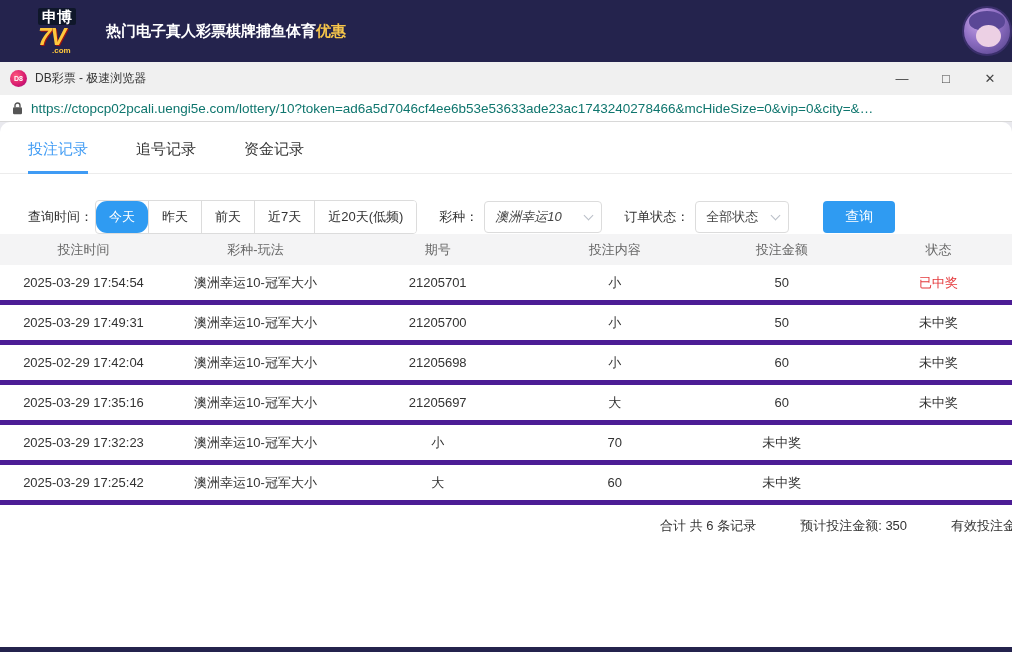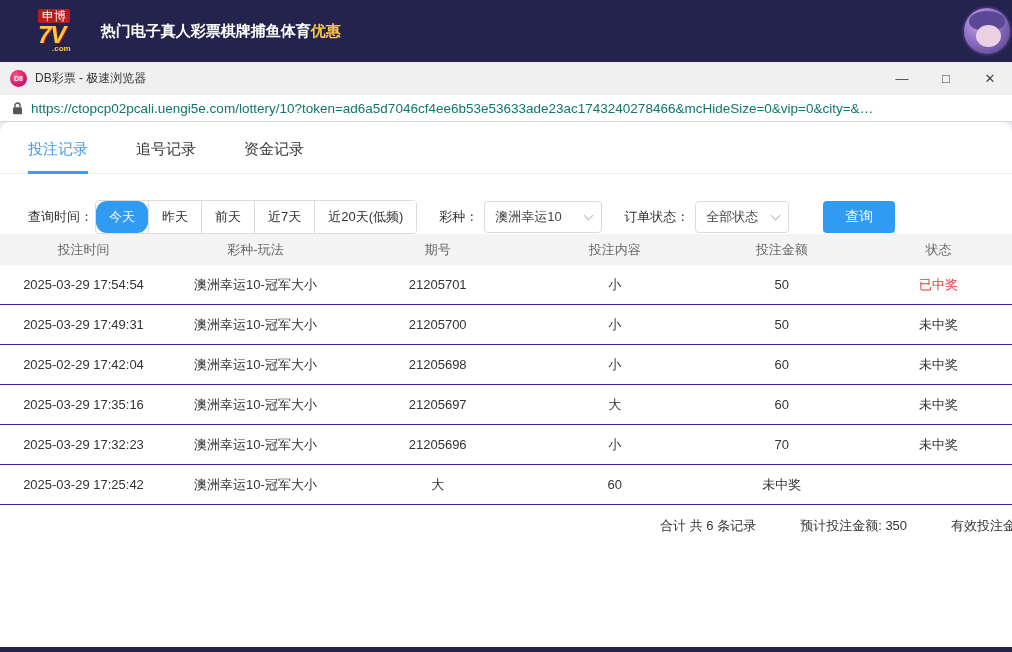--- a/index.html
+++ b/index.html
@@ -2,21 +2,21 @@
 <html><head>
 <meta charset="utf-8">
 <style>
   *{margin:0;padding:0;box-sizing:border-box;}
   html,body{width:1012px;height:652px;overflow:hidden;}
   body{font-family:"Liberation Sans","DejaVu Sans",sans-serif;background:#fff;position:relative;}
 
   
   .top-nav{height:62px;background:#24234d;display:flex;align-items:center;padding-left:38px;position:relative;}
   .logo{display:flex;flex-direction:column;align-items:flex-start;line-height:1;margin-right:30px;cursor:pointer;}
-  .logo-tag{background:#b91c1c;color:#fff;font-size:12px;padding:1px 4px;border-radius:2px;font-weight:normal;}
+  .logo-tag{background:#0f172a;color:#fff;font-size:15px;padding:1px 4px;border-radius:2px;font-weight:bold;}
   .logo-main{color:#ffc83d;font-weight:bold;font-style:italic;font-size:24px;letter-spacing:-1px;text-shadow:1px 1px 0 #a01410;}
   .logo-sub{color:#ffc83d;font-size:8px;font-weight:bold;margin-left:14px;margin-top:-2px;}
   .nav-items{display:flex;font-size:15px;font-weight:bold;color:#fff;}
   .nav-item{cursor:pointer;white-space:nowrap;}
   .nav-item.gold{color:#f7c64a;}
   .avatar{position:absolute;right:0;top:6px;width:50px;height:50px;border-radius:50%;
     background:radial-gradient(circle at 35% 30%, #c9a7e8 0%, #8f6fc4 45%, #4d3d84 100%);
     border:2px solid #3a2f6b;overflow:hidden;cursor:pointer;}
   .avatar::before{content:"";position:absolute;left:5px;top:3px;width:36px;height:20px;border-radius:50% 50% 45% 45%;background:#5a4796;}
   .avatar::after{content:"";position:absolute;left:12px;top:17px;width:25px;height:22px;border-radius:50%;background:#ecd0e4;}
@@ -46,30 +46,30 @@
 
   .filters{display:flex;align-items:center;margin:26px 28px 0;font-size:13px;color:#333;}
   .flabel{white-space:nowrap;}
   .ml{margin-left:22px;}
   .seg{display:flex;border:1px solid #dcdcdc;border-radius:4px;overflow:hidden;margin-left:2px;}
   .seg-btn{padding:0 13px;height:32px;line-height:32px;background:#fff;border-left:1px solid #dcdcdc;cursor:pointer;color:#333;white-space:nowrap;}
   .seg-btn:first-child{border-left:none;border-radius:11px;}
   .seg-btn.active{background:#2f9bf2;color:#fff;}
   .select{display:flex;align-items:center;justify-content:space-between;border:1px solid #dcdcdc;border-radius:4px;height:32px;
     padding:0 9px 0 10px;margin-left:6px;cursor:pointer;color:#444;background:#fff;}
-  .select.w-lottery{width:118px;}
+  .select.w-lottery{width:118px;font-style:italic;}
   .select.w-status{width:94px;}
   .chev{width:7px;height:7px;border-right:1.5px solid #b9bec7;border-bottom:1.5px solid #b9bec7;transform:rotate(45deg);margin-top:-4px;}
   .query-btn{margin-left:34px;width:72px;height:32px;background:#2f9bf2;color:#fff;border:none;border-radius:4px;font-size:14px;cursor:pointer;font-family:inherit;}
 
   
   .table{font-size:13px;}
   .trow{display:grid;grid-template-columns:16.5% 17.5% 18.5% 16.5% 16.5% 14.5%;align-items:center;height:40px;}
   .trow.thead{background:#f4f4f5;color:#666;height:31px;}
-  .tbody .trow{border-bottom:1px solid #4c1d95;color:#333;}
+  .tbody .trow{border-bottom:5px solid #4c1d95;color:#333;}
   .tcell{text-align:center;white-space:nowrap;overflow:hidden;}
   .status.won{color:#e4393c;}
 
   .summary{display:flex;justify-content:flex-end;align-items:center;height:42px;font-size:13px;color:#333;gap:44px;white-space:nowrap;}
   .summary .clip{margin-right:-46px;}
 
   .bottom-strip{position:absolute;left:0;bottom:0;width:100%;height:5px;background:#24234d;}
 </style>
 </head>
 <body>
@@ -186,21 +186,20 @@
           <div class="tcell">2025-03-29 17:35:16</div>
           <div class="tcell">澳洲幸运10-冠军大小</div>
           <div class="tcell">21205697</div>
           <div class="tcell">大</div>
           <div class="tcell">60</div>
           <div class="tcell status">未中奖</div>
         </div>
         <div class="trow">
           <div class="tcell">2025-03-29 17:32:23</div>
           <div class="tcell">澳洲幸运10-冠军大小</div>
-          <div class="tcell">21205696</div>
           <div class="tcell">小</div>
           <div class="tcell">70</div>
           <div class="tcell status">未中奖</div>
         </div>
         <div class="trow">
           <div class="tcell">2025-03-29 17:25:42</div>
           <div class="tcell">澳洲幸运10-冠军大小</div>
           <div class="tcell">大</div>
           <div class="tcell">60</div>
           <div class="tcell status">未中奖</div>

